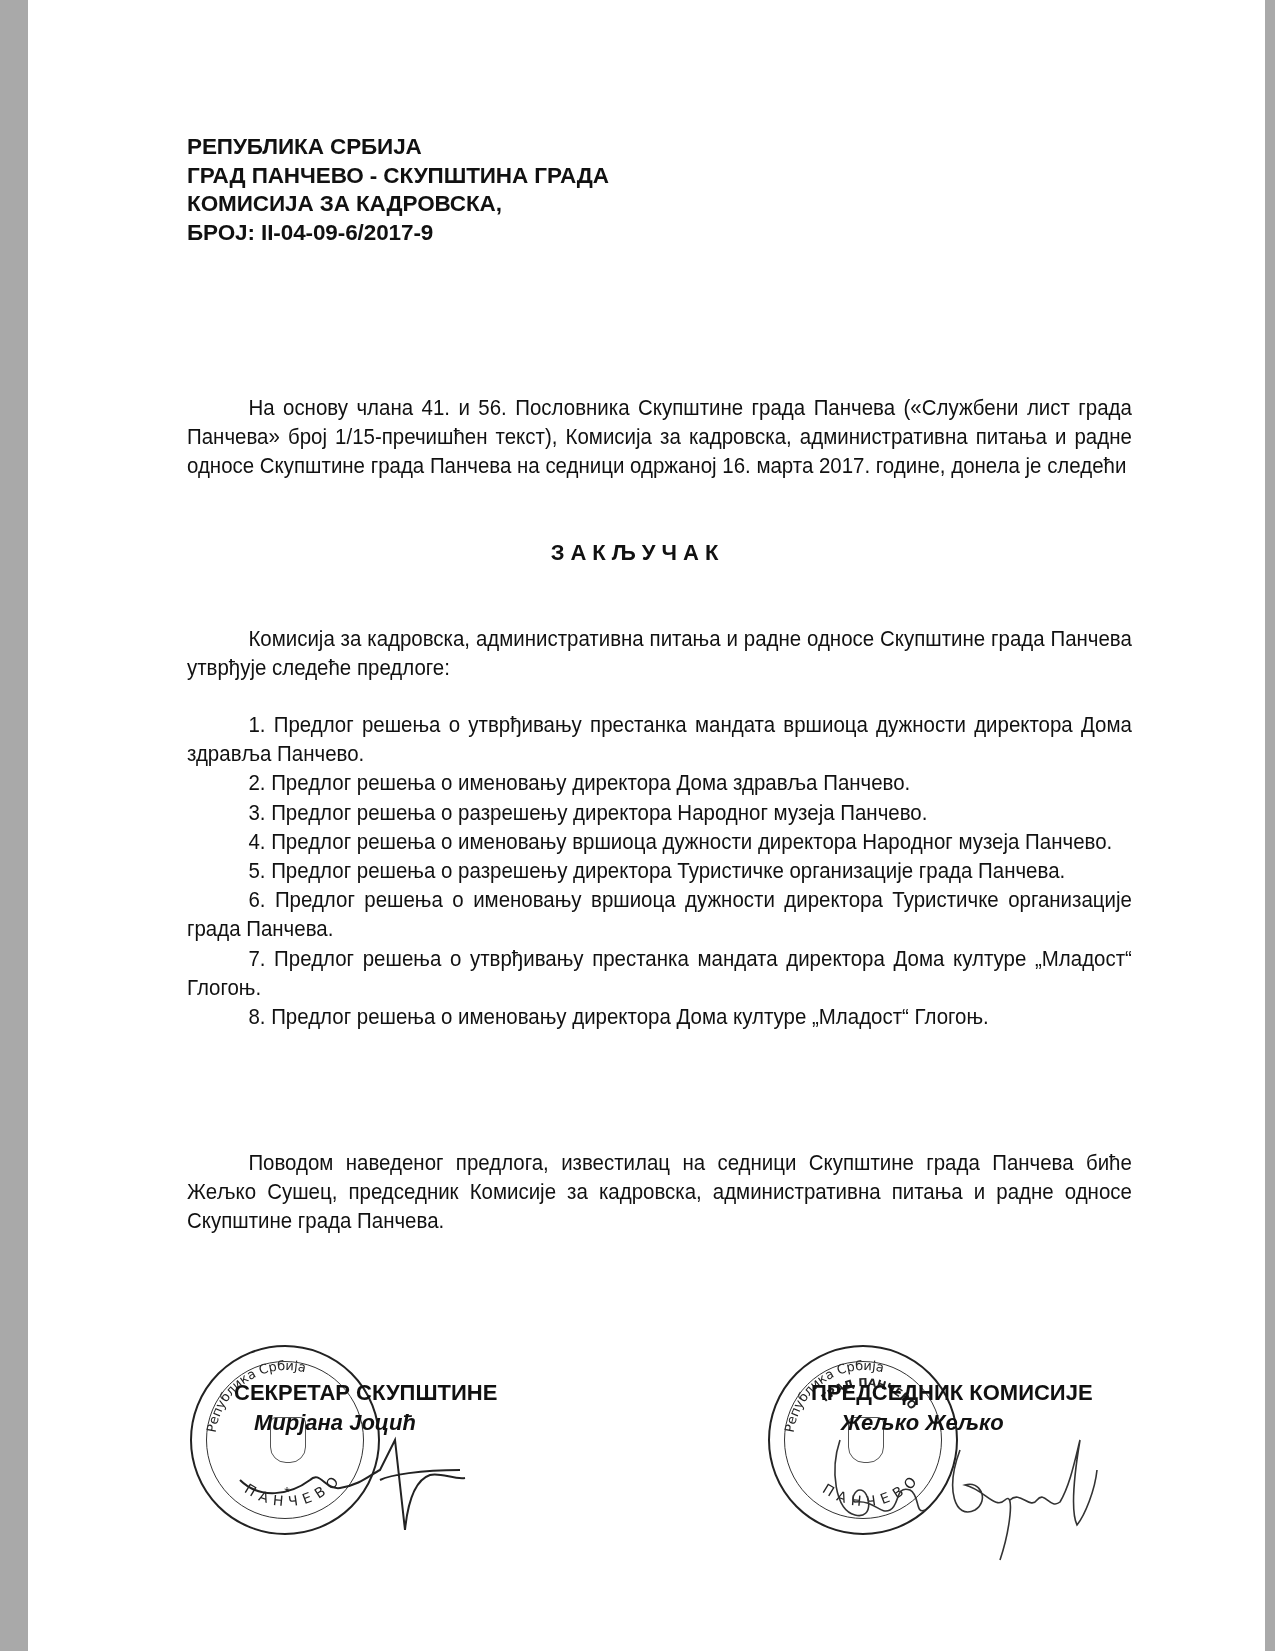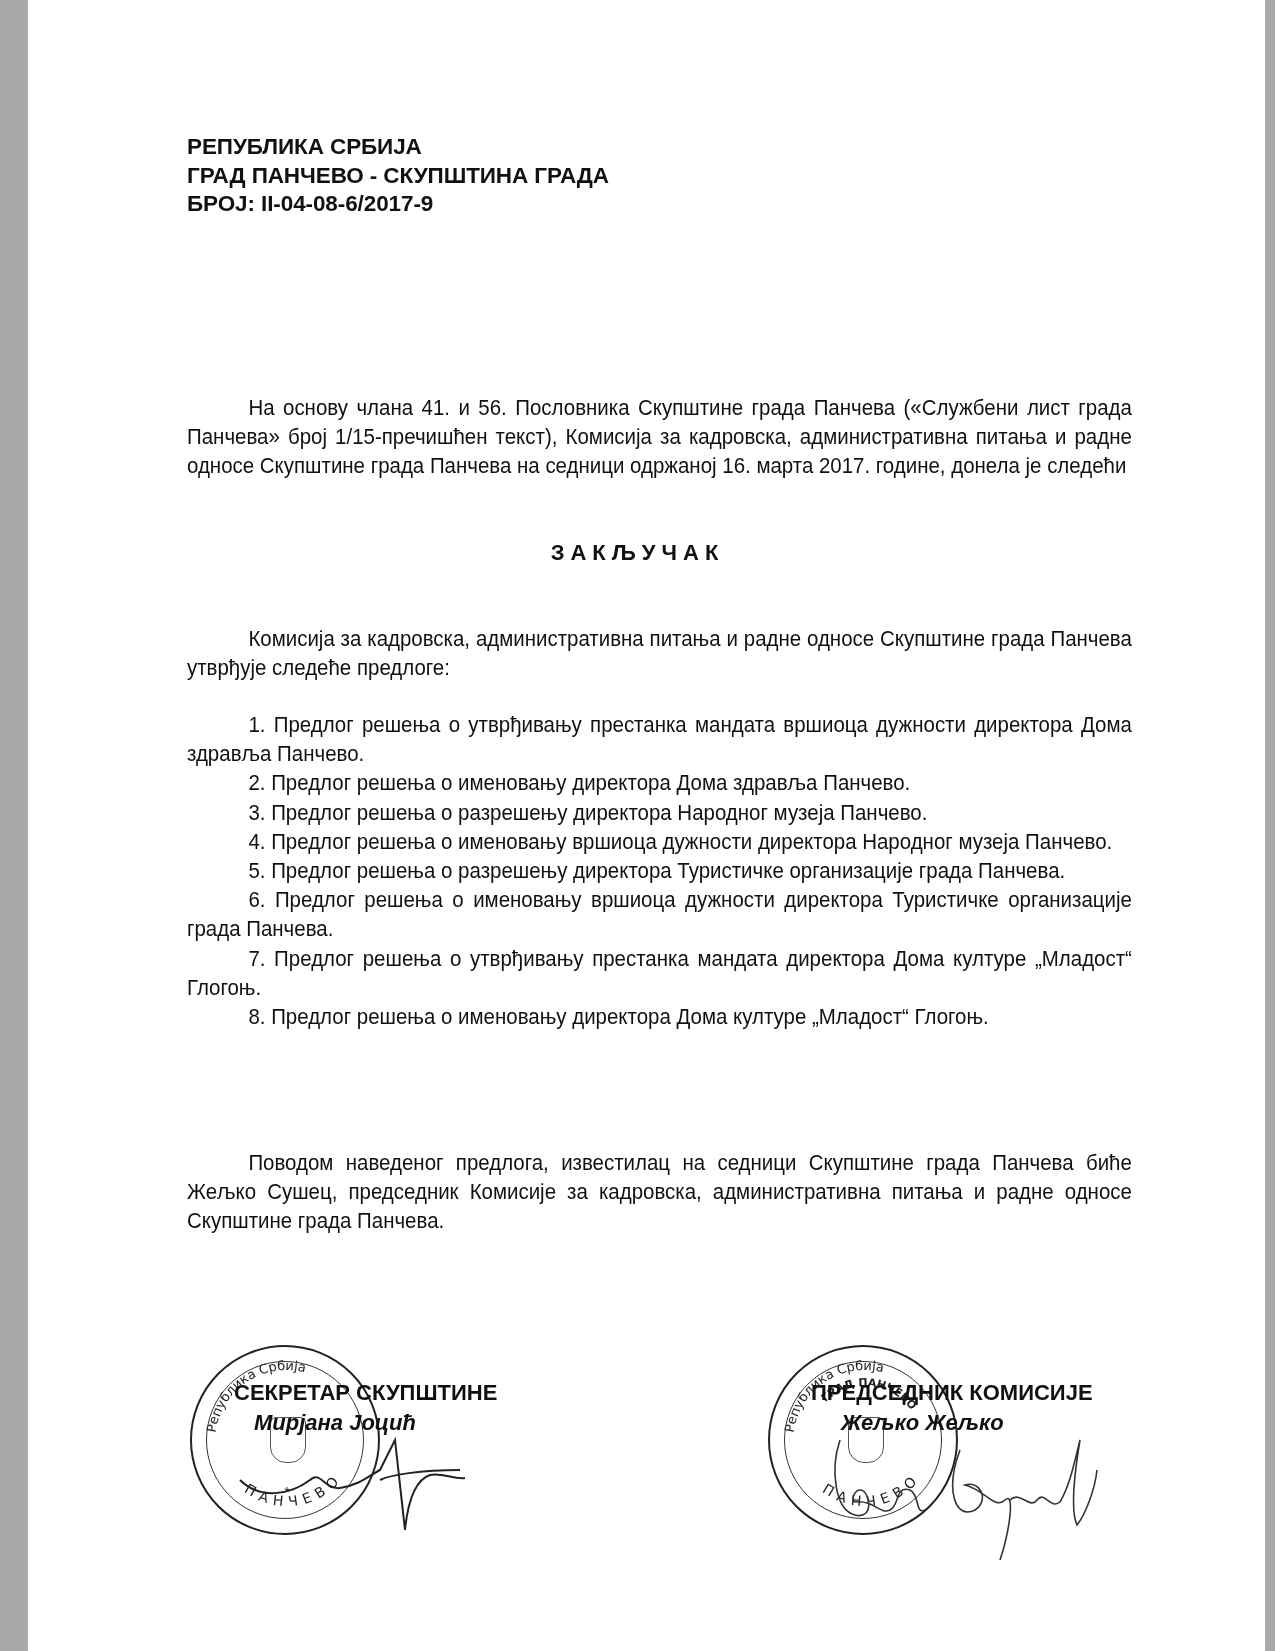--- a/index.html
+++ b/index.html
@@ -43,21 +43,22 @@
   </style>
 </head>
 <body>
 
 <div class="edge-left"></div>
 <div class="edge-right"></div>
 
 <div class="header">
   <div>РЕПУБЛИКА СРБИЈА</div>
   <div>ГРАД ПАНЧЕВО - СКУПШТИНА ГРАДА</div>
-  <div>БРОЈ: II-04-08-6/2017-9</div>
+  <div>КОМИСИЈА ЗА КАДРОВСКА,</div>
+  <div>БРОЈ: II-04-09-6/2017-9</div>
 </div>
 
 <div class="para intro"><span class="ind"></span><span>На основу члана 41. и 56. Пословника Скупштине града Панчева («Службени лист града Панчева» број 1/15-пречишћен текст), Комисија за кадровска, административна питања и радне односе Скупштине града Панчева на седници одржаној 16. марта 2017. године,  донела је следећи</span></div>
 
 <div class="title">ЗАКЉУЧАК</div>
 
 <div class="para stmt"><span class="ind"></span><span>Комисија за кадровска, административна питања и радне односе Скупштине града Панчева утврђује следеће предлоге:</span></div>
 
 <div class="items">
   <div class="item"><span class="ind" style="display:inline-block;width:66px"></span><span>1.</span> <span>Предлог решења о  утврђивању престанка мандата вршиоца дужности директора Дома здравља Панчево.</span></div>

